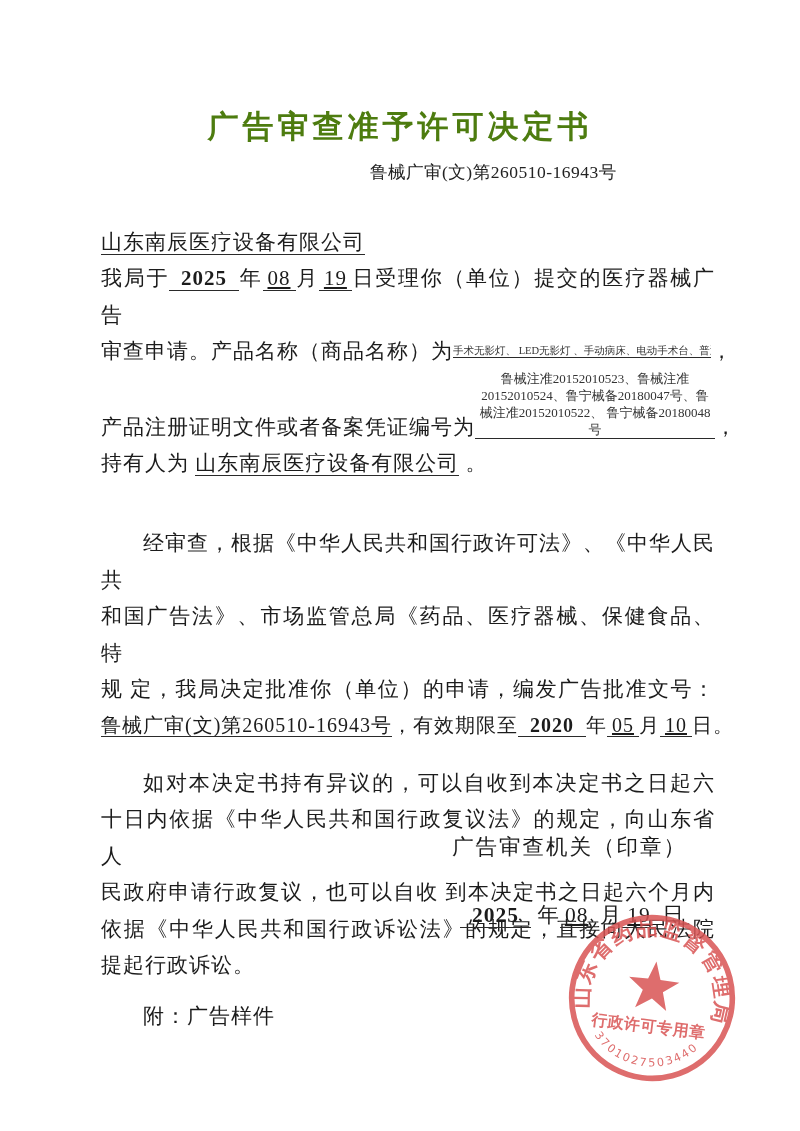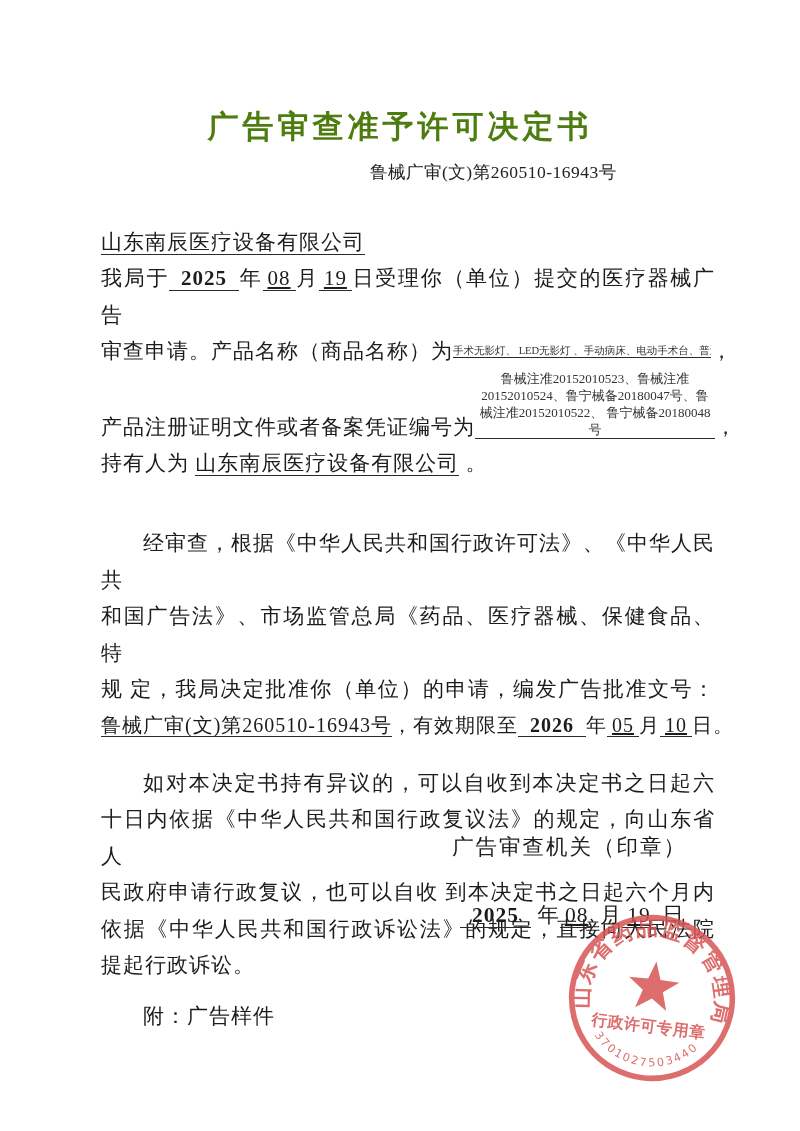--- a/index.html
+++ b/index.html
@@ -122,21 +122,21 @@
     <div class="line"><span>审查申请。产品名称（商品名称）为</span><span class="u-fill-products">手术无影灯、 LED无影灯 、手动病床、电动手术台、普通病床</span><span>，</span></div>
 
     <div class="line"><span>产品注册证明文件或者备案凭证编号为</span><span class="u-fill-reg">鲁械注准20152010523、鲁械注准20152010524、鲁宁械备20180047号、鲁械注准20152010522、 鲁宁械备20180048号</span><span>，</span></div>
 
     <div class="line"><span>持有人为</span>&nbsp;<span class="u">山东南辰医疗设备有限公司</span>&nbsp;<span>。</span></div>
 
     <div class="line jline indent">经审查，根据《中华人民共和国行政许可法》、《中华人民共</div>
     <div class="line jline">和国广告法》、市场监管总局《药品、医疗器械、保健食品、特</div>
     <div class="line jline">规 定，我局决定批准你（单位）的申请，编发广告批准文号：</div>
 
-    <div class="line license-line"><span class="u">鲁械广审(文)第260510-16943号</span><span>，有效期限至</span><span class="u-y">2026</span><span>年</span><span class="u-md">05</span><span>月</span><span class="u-md">10</span><span>日。</span></div>
+    <div class="line license-line"><span class="u">鲁械广审(文)第260510-16943号</span><span>，有效期限至</span><span class="u-y">2020</span><span>年</span><span class="u-md">05</span><span>月</span><span class="u-md">10</span><span>日。</span></div>
 
     <div class="line jline indent p3">如对本决定书持有异议的，可以自收到本决定书之日起六</div>
     <div class="line jline">十日内依据《中华人民共和国行政复议法》的规定，向山东省人</div>
     <div class="line jline">民政府申请行政复议，也可以自收 到本决定书之日起六个月内</div>
     <div class="line jline">依据《中华人民共和国行政诉讼法》的规定，直接向人民法院</div>
     <div class="line">提起行政诉讼。</div>
 
     <div class="line indent attach-line">附：广告样件</div>
 
   </div>

